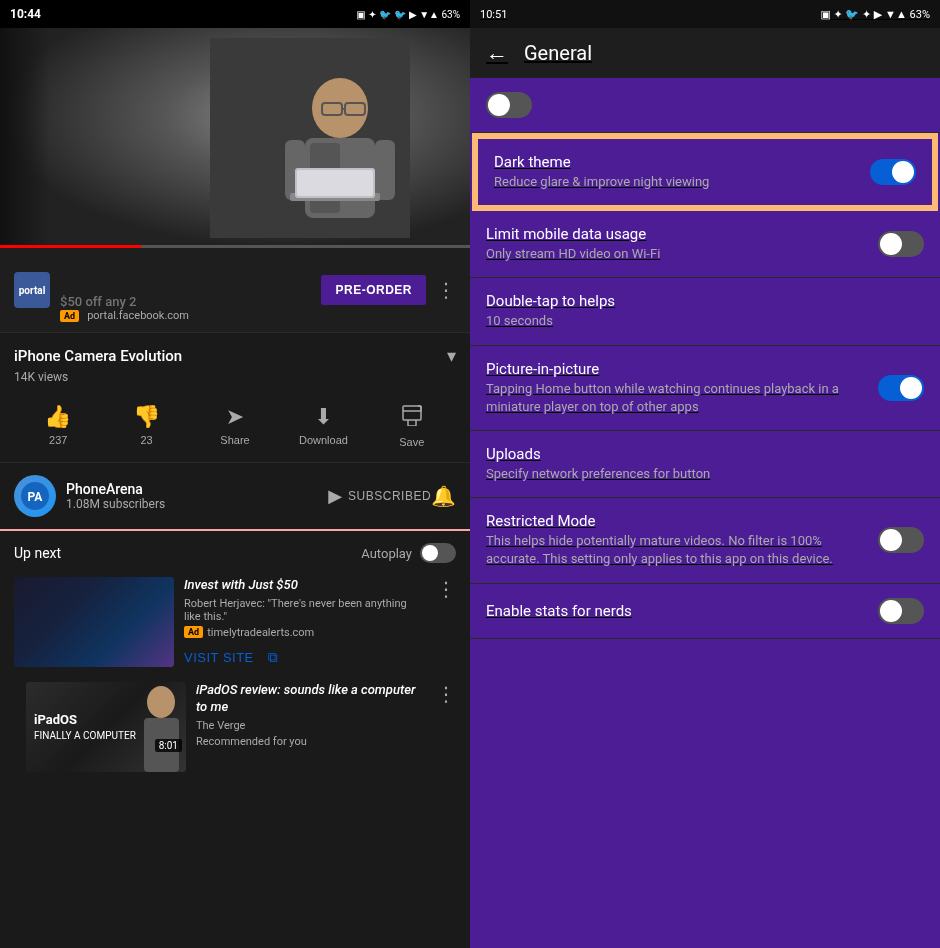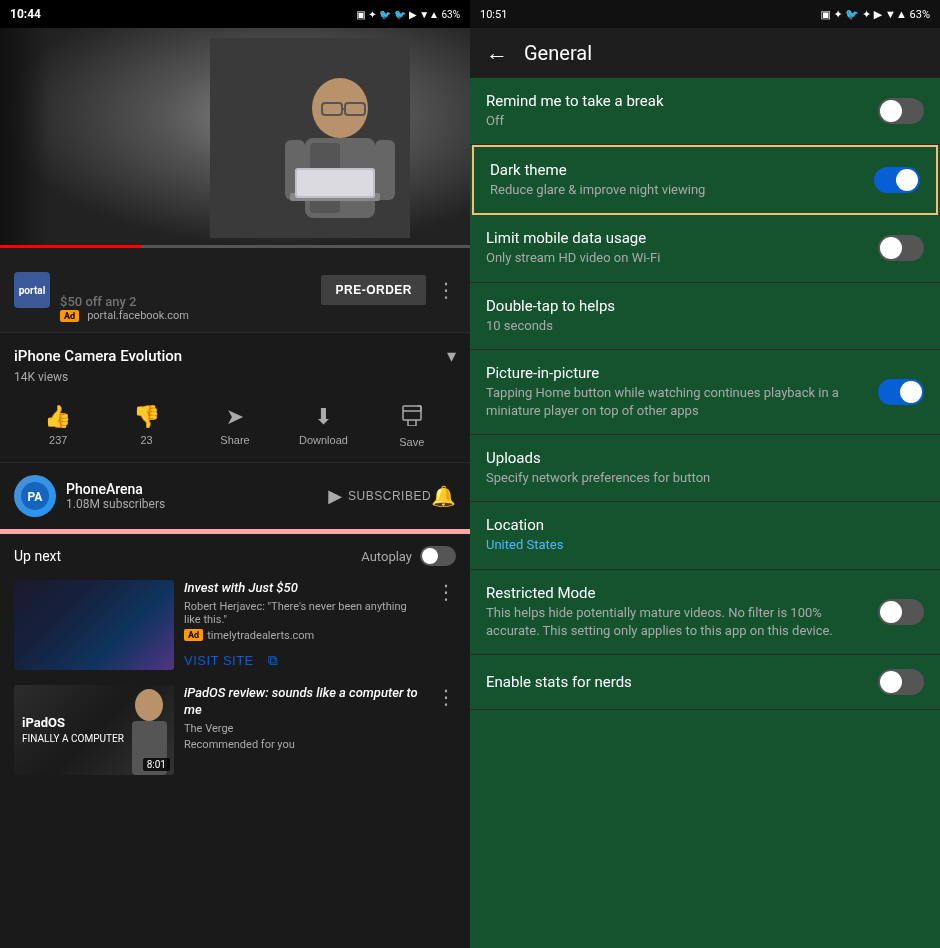--- a/index.html
+++ b/index.html
@@ -90,21 +90,21 @@
       justify-content: center;
       font-size: 10px;
       color: #fff;
       font-weight: bold;
       flex-shrink: 0;
     }
     .ad-info { flex: 1; }
     .ad-title { color: #737373; font-size: 13px; font-weight: 500; margin-top: 36px; }
     .ad-badge { background: #f90; color: #000; font-size: 9px; font-weight: bold; padding: 1px 4px; border-radius: 2px; margin-right: 4px; }
     .pre-order-btn {
-      background: #404040;
+      background: #4c1d95;
       color: #fff;
       border: none;
       padding: 8px 14px;
       font-size: 12px;
       font-weight: 600;
       border-radius: 2px;
       cursor: pointer;
       white-space: nowrap;
       letter-spacing: 0.5px;
     }
@@ -145,21 +145,21 @@
     }
     .action-icon { font-size: 22px; color: #aaa; }
     .action-icon.blue { color: #065fd4; }
     .action-label { color: #aaa; font-size: 11px; }
 
     
     .channel-info {
       display: flex;
       align-items: center;
       padding: 12px 14px;
-      border-bottom: 5px solid #fca5a5;
+      border-bottom: 2px solid #fca5a5;
       flex-shrink: 0;
     }
     .channel-avatar {
       width: 42px;
       height: 42px;
       border-radius: 50%;
       background: linear-gradient(135deg, #4a90d9, #2196f3);
       display: flex;
       align-items: center;
       justify-content: center;
@@ -230,24 +230,25 @@
       border-radius: 4px;
       flex-shrink: 0;
       position: relative;
       overflow: hidden;
     }
     .thumb-bg-1 {
       background: linear-gradient(135deg, #1a1a2e, #16213e, #0f3460, #533483);
     }
     .thumb-bg-2 {
       background: linear-gradient(135deg, #2c2c2c, #1a1a1a, #333);
+      margin-left: 12px;
     }
     .thumb-duration {
       position: absolute;
-      bottom: 4px;
+      bottom: 20px;
       right: 4px;
       background: rgba(0,0,0,0.8);
       color: #fff;
       font-size: 10px;
       padding: 1px 4px;
       border-radius: 2px;
     }
     .video-card-info { flex: 1; }
     .video-card-title { color: #fff; font-size: 13px; font-weight: 500; line-height: 1.3; font-style: italic; }
     .video-card-sub { color: #aaa; font-size: 11px; margin-top: 3px; }
@@ -268,24 +269,25 @@
       padding: 4px 0;
       letter-spacing: 0.5px;
     }
     .ext-link-icon { font-size: 14px; }
     .video-card-more { color: #aaa; font-size: 20px; align-self: flex-start; cursor: pointer; }
 
     
     .right-panel {
       width: 470px;
       height: 948px;
-      background: #14532d;
+      background: #4c1d95;
       display: flex;
       flex-direction: column;
       overflow: hidden;
+      text-decoration: underline;
     }
 
     .status-bar-right {
       background: #111;
       height: 28px;
       display: flex;
       align-items: center;
       justify-content: space-between;
       padding: 0 10px;
       font-size: 11px;
@@ -312,21 +314,21 @@
 
     .settings-item {
       display: flex;
       align-items: center;
       justify-content: space-between;
       padding: 14px 16px;
       border-bottom: 1px solid #2a2a2a;
       cursor: pointer;
     }
     .settings-item.highlighted {
-      border: 2px solid #fdba74;
+      border: 6px solid #fdba74;
       margin: 0 2px;
     }
     .settings-item-text { flex: 1; }
     .settings-item-title { color: #fff; font-size: 15px; font-weight: 400; }
     .settings-item-subtitle { color: #aaa; font-size: 13px; margin-top: 2px; line-height: 1.4; }
     .settings-item-subtitle.blue { color: #4db6ff; }
 
     
     .toggle-lg {
       width: 46px;
@@ -537,24 +539,20 @@
   </div>
 
   <div class="settings-header">
     <span class="back-arrow">←</span>
     <span class="settings-title">General</span>
   </div>
 
   <div class="settings-list">
 
     <div class="settings-item">
-      <div class="settings-item-text">
-        <div class="settings-item-title">Remind me to take a break</div>
-        <div class="settings-item-subtitle">Off</div>
-      </div>
       <div class="toggle-lg"></div>
     </div>
 
     <div class="settings-item highlighted">
       <div class="settings-item-text">
         <div class="settings-item-title">Dark theme</div>
         <div class="settings-item-subtitle">Reduce glare &amp; improve night viewing</div>
       </div>
       <div class="toggle-lg on"></div>
     </div>
@@ -582,26 +580,20 @@
       <div class="toggle-lg on"></div>
     </div>
 
     <div class="settings-item">
       <div class="settings-item-text">
         <div class="settings-item-title">Uploads</div>
         <div class="settings-item-subtitle">Specify network preferences for button</div>
       </div>
     </div>
 
-    <div class="settings-item">
-      <div class="settings-item-text">
-        <div class="settings-item-title">Location</div>
-        <div class="settings-item-subtitle blue">United States</div>
-      </div>
-    </div>
 
     <div class="settings-item">
       <div class="settings-item-text">
         <div class="settings-item-title">Restricted Mode</div>
         <div class="settings-item-subtitle">This helps hide potentially mature videos. No filter is 100% accurate. This setting only applies to this app on this device.</div>
       </div>
       <div class="toggle-lg"></div>
     </div>
 
     <div class="settings-item">

